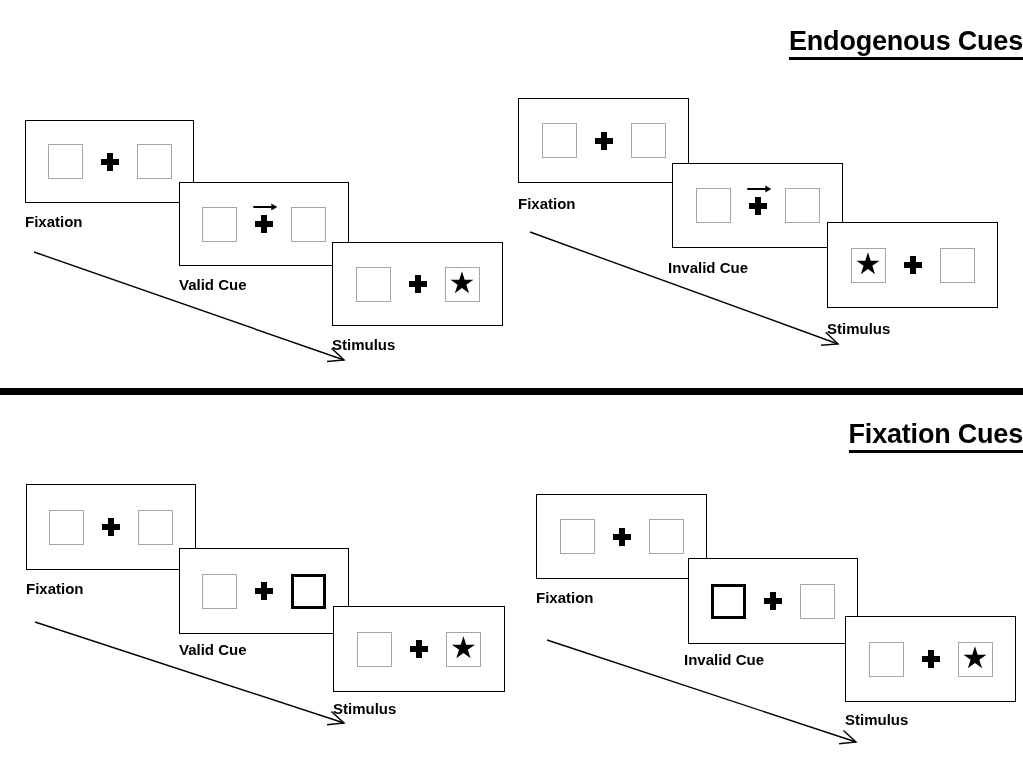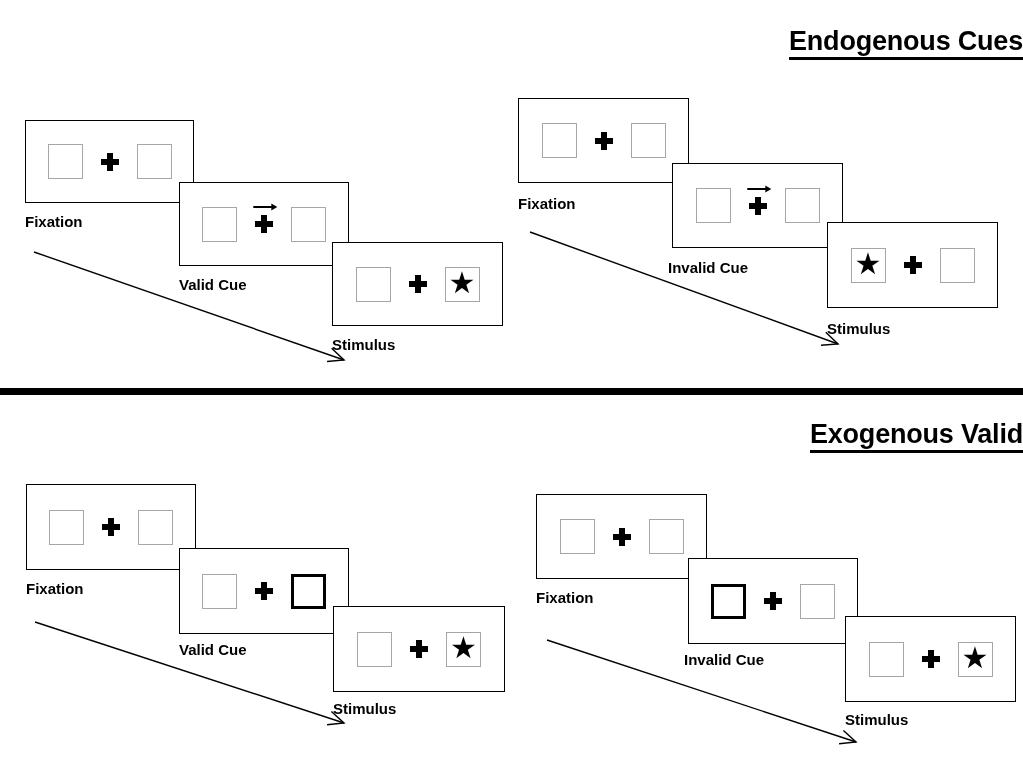--- a/index.html
+++ b/index.html
@@ -146,21 +146,21 @@
     position: absolute;
     pointer-events: none;
   }
   .time-arrow svg { display: block; overflow: visible; }
 </style>
 </head>
 <body>
 
 <div id="figure">
     <div class="section-title" style="top: 26px;"><span>Endogenous Cues</span></div>
-    <div class="section-title" style="top: 419px;"><span>Exogenous Valid</span></div>
+    <div class="section-title" style="top: 419px;"><span>Fixation Cues</span></div>
     <div class="divider" style="left: 0px; top: 388px; width: 1023px; height: 7px;"></div>
     <div class="panel" style="left: 25px; top: 120px; width: 169px; height: 83px;">
       <div class="panel-inner">
         <div class="display-row">
           <div class="stim-box">
             <span class="star hidden">★</span>
           </div>
           <div class="cross-wrap">
             <div class="cross"></div>
           </div>

